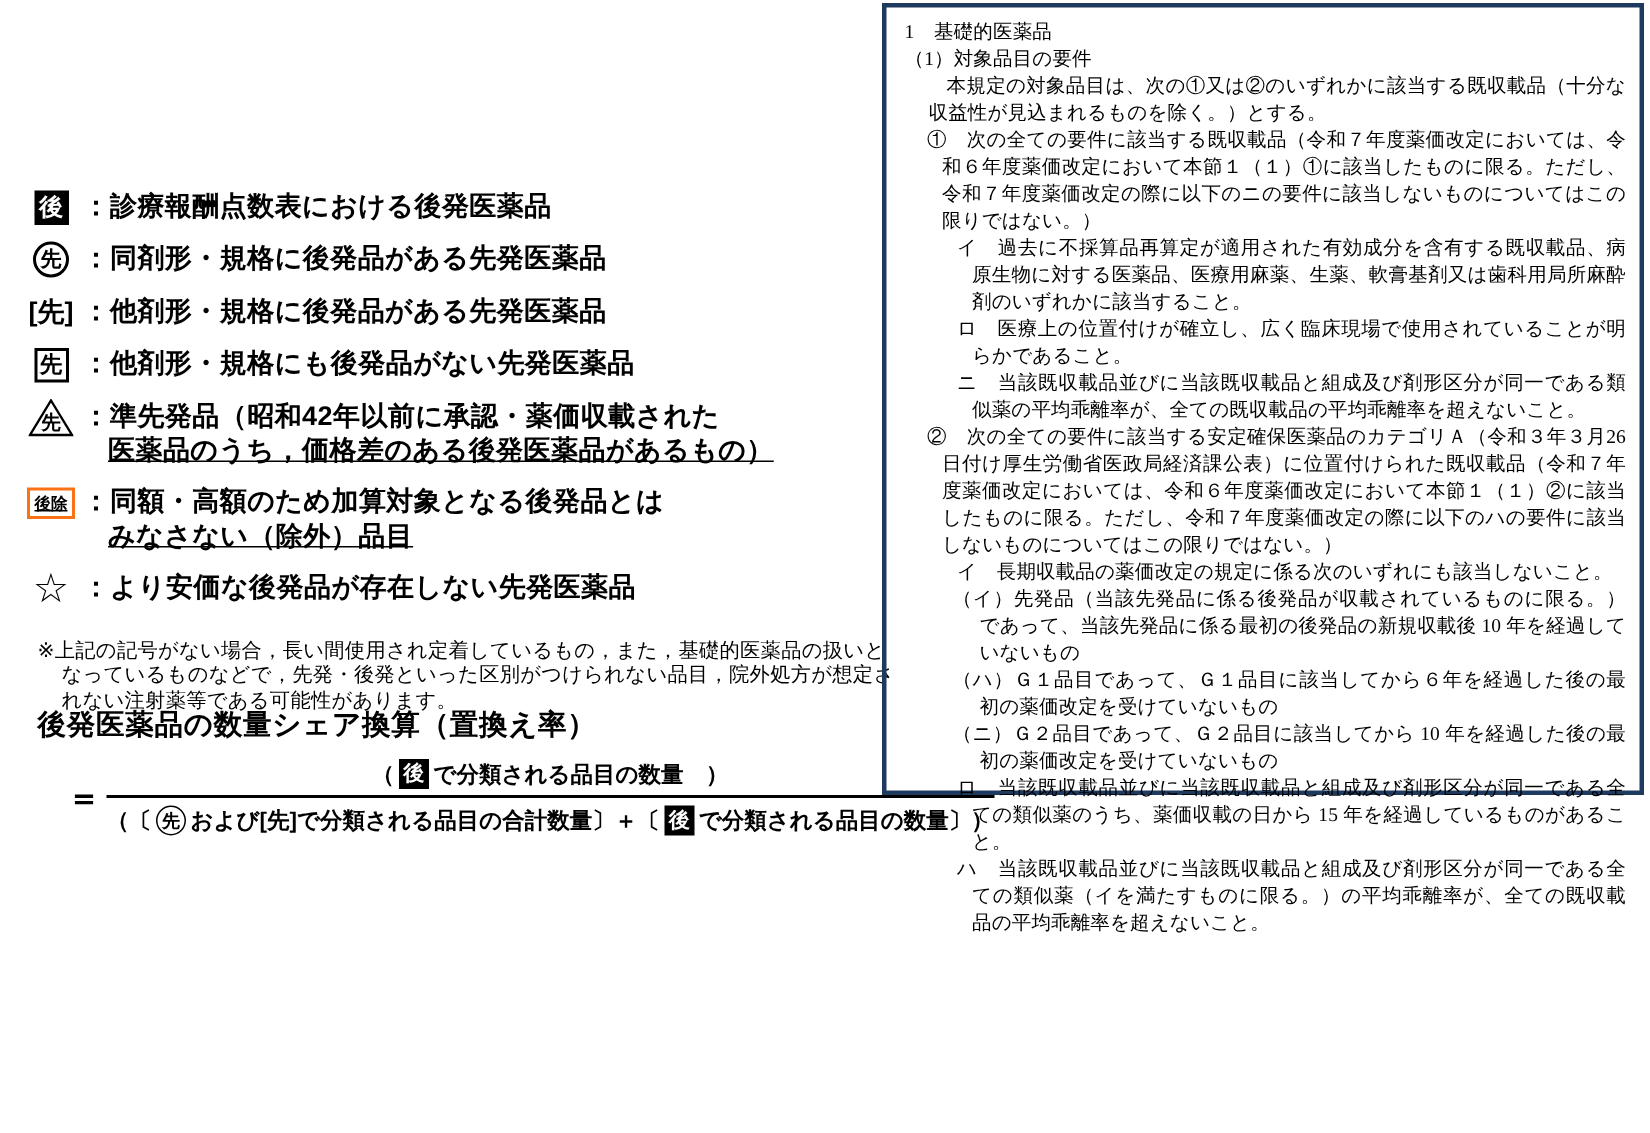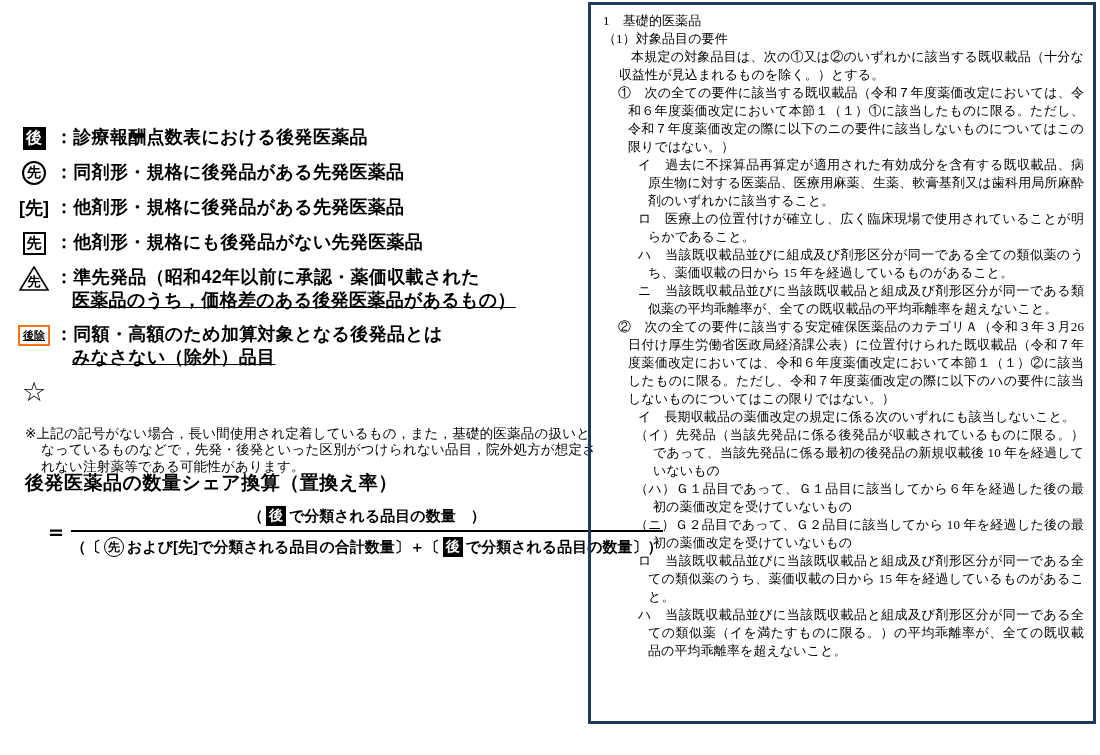--- a/index.html
+++ b/index.html
@@ -26,21 +26,21 @@
   .formula-title{position:absolute;left:25px;top:470px;font-size:19px;font-weight:bold;letter-spacing:0.5px;}
   .formula{position:absolute;left:45px;top:506px;display:flex;align-items:center;}
   .equals{font-size:22px;font-weight:bold;margin-right:4px;}
   .fraction{font-size:15px;font-weight:600;text-align:center;}
   .numer{display:flex;align-items:center;justify-content:center;gap:3px;margin-bottom:4px;}
   .denom{border-top:2px solid #000;padding-top:5px;display:flex;align-items:center;gap:3px;white-space:nowrap;}
   .f-black{width:20px;height:20px;background:#000;color:#fff;display:inline-flex;align-items:center;justify-content:center;font-size:14px;font-weight:bold;flex-shrink:0;}
   .f-circle{width:20px;height:20px;border:1.5px solid #000;border-radius:50%;display:inline-flex;align-items:center;justify-content:center;font-size:12px;box-sizing:border-box;flex-shrink:0;}
   
   .doc-box{
-    position:absolute;left:588px;top:2px;width:508px;height:722px;box-sizing:border-box;
+    position:absolute;left:588px;top:2px;width:508px;height:528px;box-sizing:border-box;
     border:3px solid #1f3a5f;padding:7px 9px 20px 9px;
     font-family:"Liberation Serif","DejaVu Serif",serif;
     font-size:13px;line-height:18px;text-align:justify;letter-spacing:0.1px;
   }
   .doc-box p{margin:0;}
   .p-h{padding-left:3px;}
   .p-intro{padding-left:19px;text-indent:12px;}
   .p-num{padding-left:28px;text-indent:-10px;}
   .p-kana{padding-left:48px;text-indent:-10px;}
   .p-paren{padding-left:53px;text-indent:-18px;}
@@ -95,20 +95,21 @@
     <span class="sym-cell">
       <span class="sym-gojo">後除</span>
     </span>
     <span class="legend-text"><span>：同額・高額のため加算対象となる後発品とは</span><span class="line2">みなさない（除外）品目</span></span>
   </div>
 
   <div class="legend-row">
     <span class="sym-cell">
       <span class="sym-star">☆</span>
     </span>
+    <span class="legend-text">：より安価な後発品が存在しない先発医薬品</span>
   </div>
 
 </div>
 
 <p class="note">※上記の記号がない場合，長い間使用され定着しているもの，また，基礎的医薬品の扱いとなっているものなどで，先発・後発といった区別がつけられない品目，院外処方が想定されない注射薬等である可能性があります。</p>
 
 <div class="formula-title">後発医薬品の数量シェア換算（置換え率）</div>
 
 <div class="formula">
   <span class="equals">＝</span>
@@ -128,21 +129,20 @@
   </div>
 </div>
 
 <div class="doc-box">
   <p class="p-h">1　基礎的医薬品</p>
   <p class="p-h">（1）対象品目の要件</p>
   <p class="p-intro">本規定の対象品目は、次の①又は②のいずれかに該当する既収載品（十分な収益性が見込まれるものを除く。）とする。</p>
   <p class="p-num gap">①　次の全ての要件に該当する既収載品（令和７年度薬価改定においては、令和６年度薬価改定において本節１（１）①に該当したものに限る。ただし、令和７年度薬価改定の際に以下のニの要件に該当しないものについてはこの限りではない。）</p>
   <p class="p-kana gap">イ　過去に不採算品再算定が適用された有効成分を含有する既収載品、病原生物に対する医薬品、医療用麻薬、生薬、軟膏基剤又は歯科用局所麻酔剤のいずれかに該当すること。</p>
   <p class="p-kana">ロ　医療上の位置付けが確立し、広く臨床現場で使用されていることが明らかであること。</p>
-  <p class="p-kana">ハ　当該既収載品並びに組成及び剤形区分が同一である全ての類似薬のうち、薬価収載の日から 15 年を経過しているものがあること。</p>
   <p class="p-kana">ニ　当該既収載品並びに当該既収載品と組成及び剤形区分が同一である類似薬の平均乖離率が、全ての既収載品の平均乖離率を超えないこと。</p>
   <p class="p-num gap">②　次の全ての要件に該当する安定確保医薬品のカテゴリＡ（令和３年３月26 日付け厚生労働省医政局経済課公表）に位置付けられた既収載品（令和７年度薬価改定においては、令和６年度薬価改定において本節１（１）②に該当したものに限る。ただし、令和７年度薬価改定の際に以下のハの要件に該当しないものについてはこの限りではない。）</p>
   <p class="p-kana gap">イ　長期収載品の薬価改定の規定に係る次のいずれにも該当しないこと。</p>
   <p class="p-paren">（イ）先発品（当該先発品に係る後発品が収載されているものに限る。）であって、当該先発品に係る最初の後発品の新規収載後 10 年を経過していないもの</p>
   <p class="p-paren">（ハ）Ｇ１品目であって、Ｇ１品目に該当してから６年を経過した後の最初の薬価改定を受けていないもの</p>
   <p class="p-paren">（ニ）Ｇ２品目であって、Ｇ２品目に該当してから 10 年を経過した後の最初の薬価改定を受けていないもの</p>
   <p class="p-kana">ロ　当該既収載品並びに当該既収載品と組成及び剤形区分が同一である全ての類似薬のうち、薬価収載の日から 15 年を経過しているものがあること。</p>
   <p class="p-kana">ハ　当該既収載品並びに当該既収載品と組成及び剤形区分が同一である全ての類似薬（イを満たすものに限る。）の平均乖離率が、全ての既収載品の平均乖離率を超えないこと。</p>
 </div>
 

